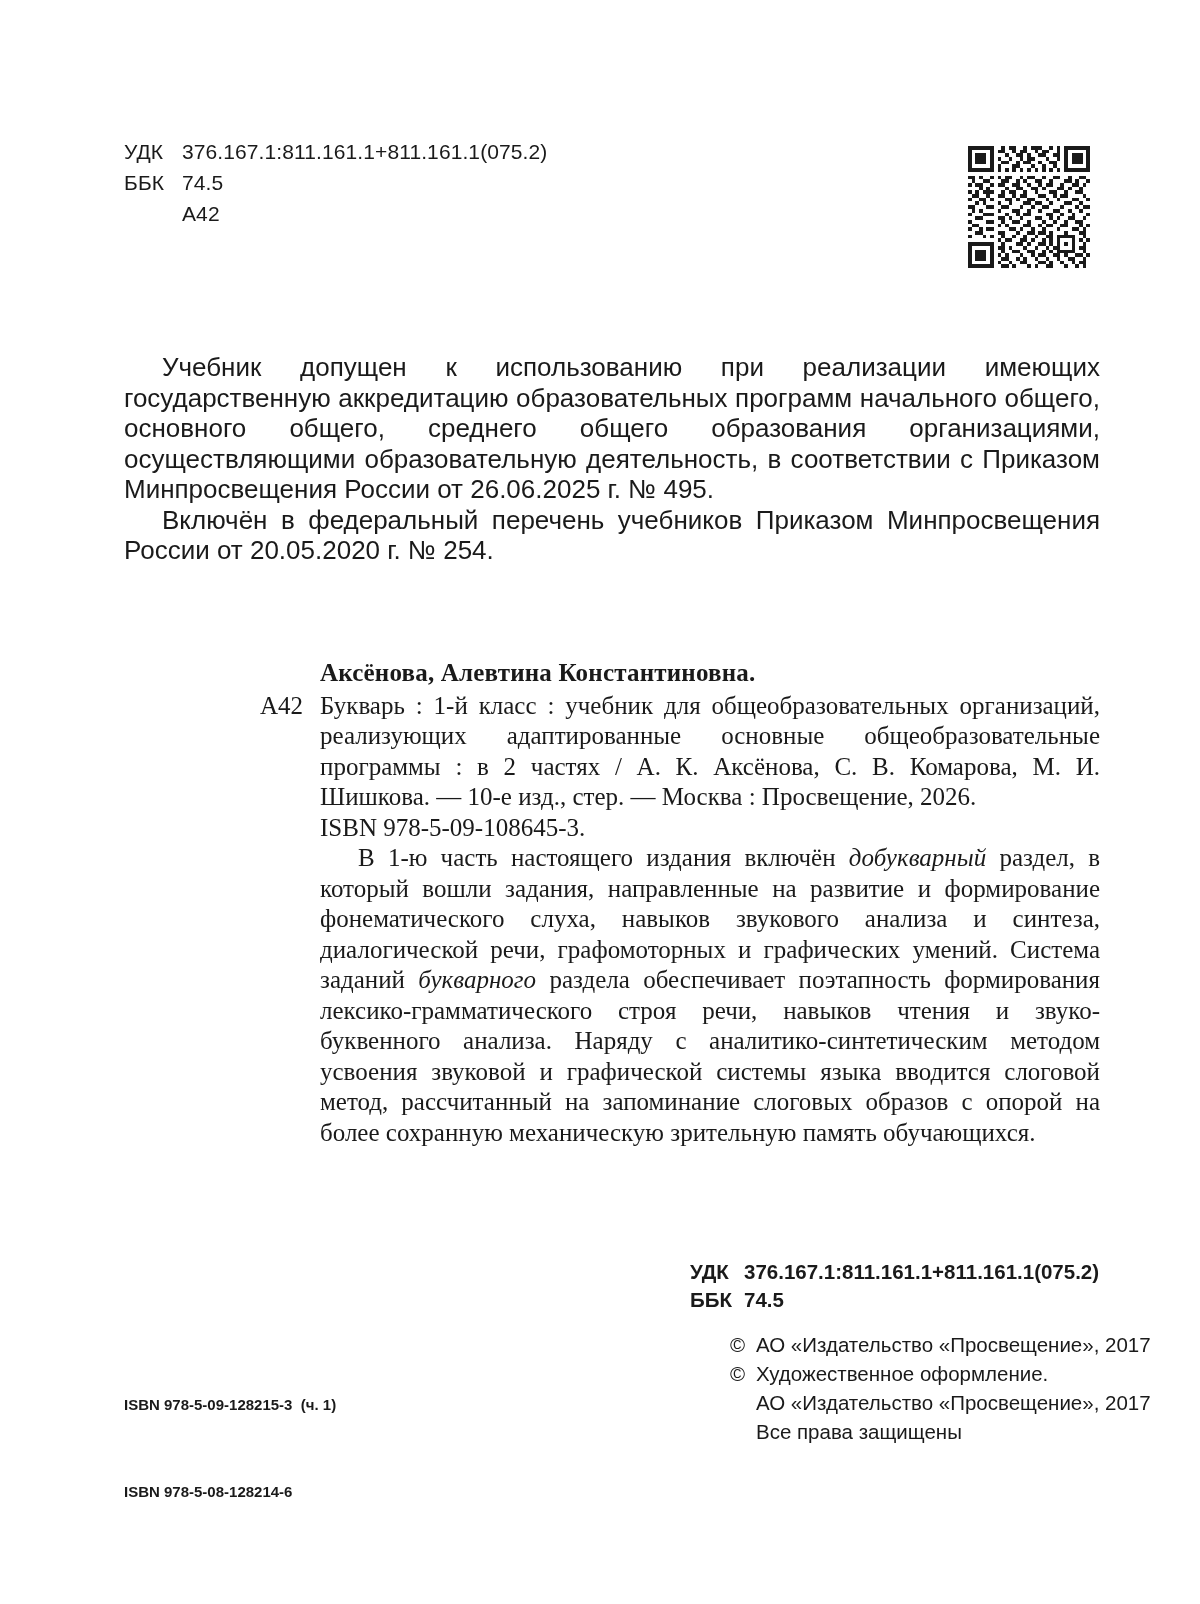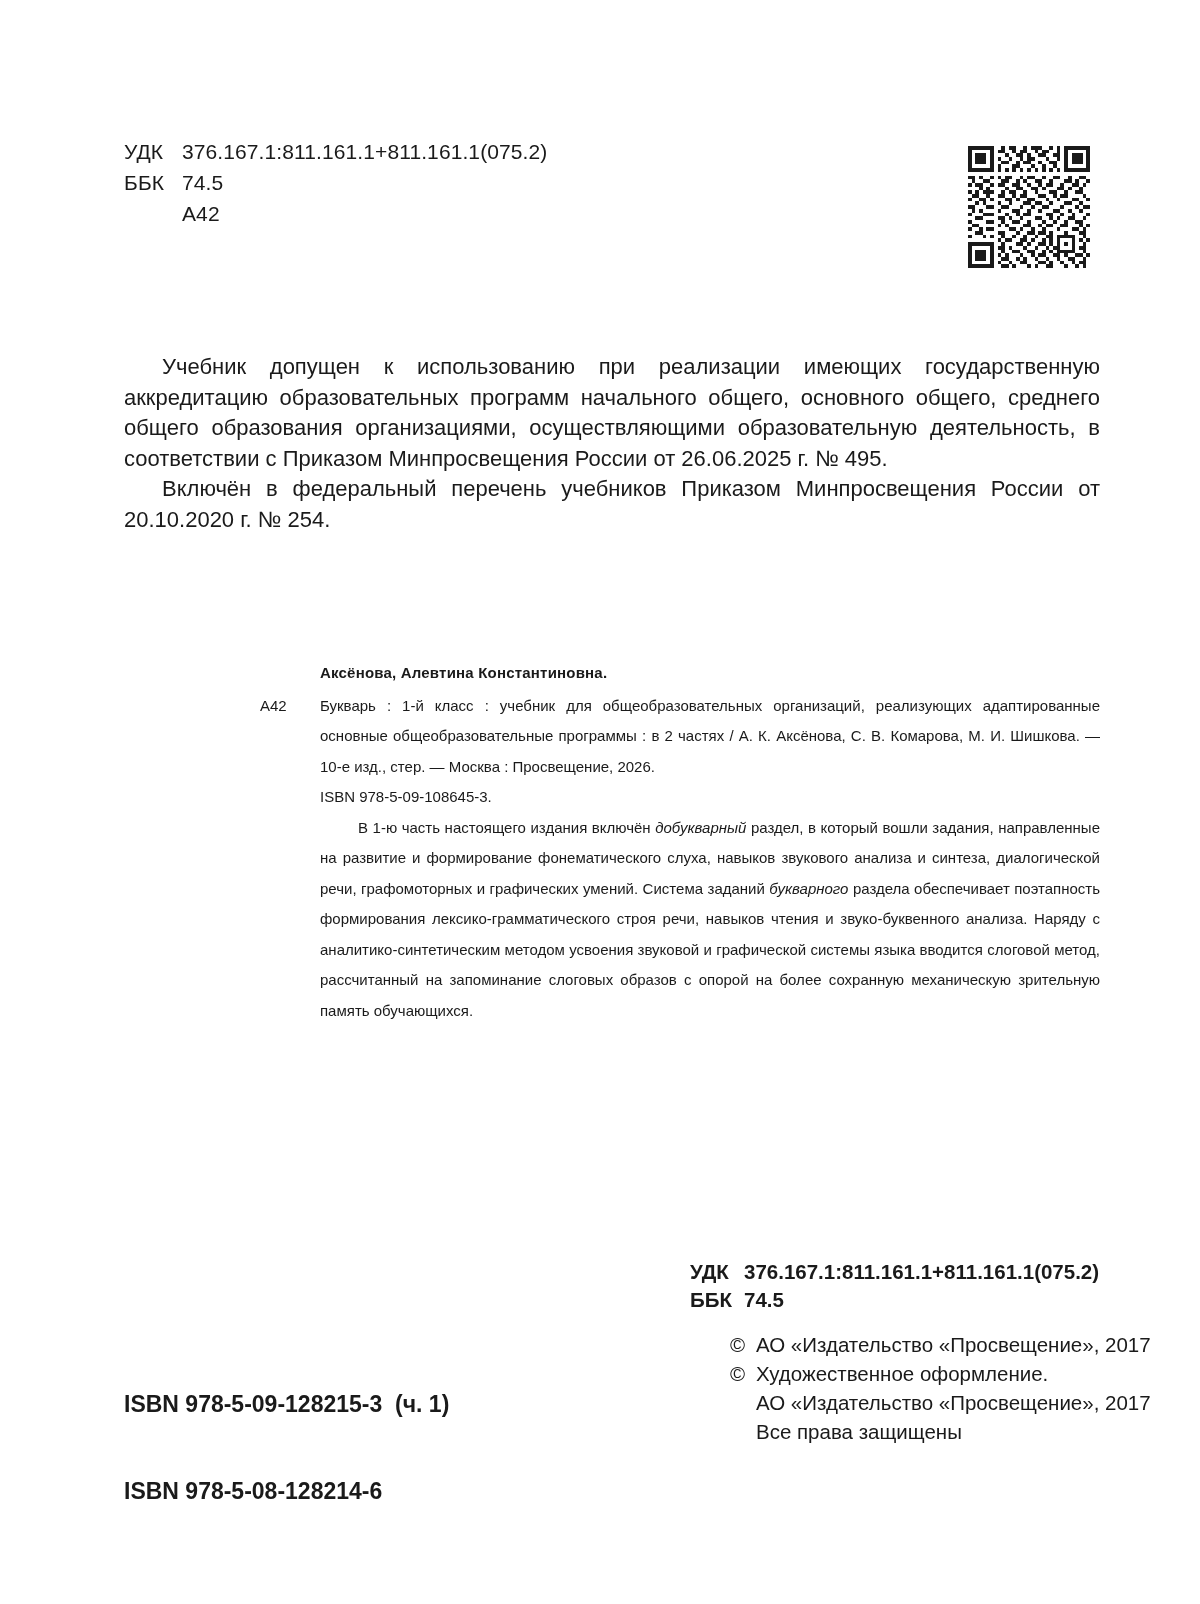--- a/index.html
+++ b/index.html
@@ -53,38 +53,39 @@
     height: 130px;
   }
   .qr-wrap svg { display: block; width: 100%; height: 100%; }
 
   
   .accreditation {
     position: absolute;
     left: 124px;
     top: 352px;
     width: 976px;
-    font-size: 22px;
+    font-size: 26px;
     line-height: 30.5px;
     text-align: justify;
     text-align-last: left;
   }
   .accreditation p {
     margin: 0;
     text-indent: 38px;
   }
 
   
   .biblio {
     position: absolute;
     left: 124px;
     top: 658px;
     width: 976px;
-    font-size: 15px;
+    font-size: 25px;
     line-height: 30.5px;
+    font-family: Liberation Serif, serif;
   }
   .biblio-author {
     font-weight: bold;
     margin-left: 196px;
     letter-spacing: 0.2px;
   }
   .biblio-body {
     position: relative;
     margin-top: 2px;
   }
@@ -121,21 +122,21 @@
   .classification-bottom .cls-label {
     width: 54px;
     flex: 0 0 54px;
   }
 
   
   .footer-isbn {
     position: absolute;
     left: 124px;
     top: 1332px;
-    font-size: 23px;
+    font-size: 15px;
     line-height: 29px;
     font-weight: bold;
     white-space: pre;
   }
   .footer-copyright {
     position: absolute;
     left: 730px;
     top: 1330px;
     font-size: 20.5px;
     line-height: 29px;
@@ -467,21 +468,21 @@
         <rect x="21" y="32" width="2" height="1"></rect>
           <rect x="26" y="32" width="1" height="1"></rect>
         <rect x="29" y="32" width="1" height="1"></rect>
           <rect x="31" y="32" width="1" height="1"></rect>
       </g>
     </svg>
   </div>
 
   <div class="accreditation">
     <p>Учебник допущен к использованию при реализации имеющих государственную аккредитацию образовательных программ начального общего, основного общего, среднего общего образования организациями, осуществляющими образовательную деятельность, в соответствии с Приказом Минпросвещения России от 26.06.2025 г. № 495.</p>
-    <p>Включён в федеральный перечень учебников Приказом Минпросвещения России от 20.10.2020 г. № 254.</p>
+    <p>Включён в федеральный перечень учебников Приказом Минпросвещения России от 20.05.2020 г. № 254.</p>
   </div>
 
   <div class="biblio">
     <div class="biblio-author">Аксёнова, Алевтина Константиновна.</div>
 
     <div class="biblio-body">
       <span class="biblio-index">А42</span>
       <div class="biblio-main">Букварь : 1-й класс : учебник для общеобразовательных организаций, реализующих адаптированные основные общеобразовательные программы : в 2 частях / А. К. Аксёнова, С. В. Комарова, М. И. Шишкова. — 10-е изд., стер. — Москва : Просвещение, 2026.</div>
     </div>
 

